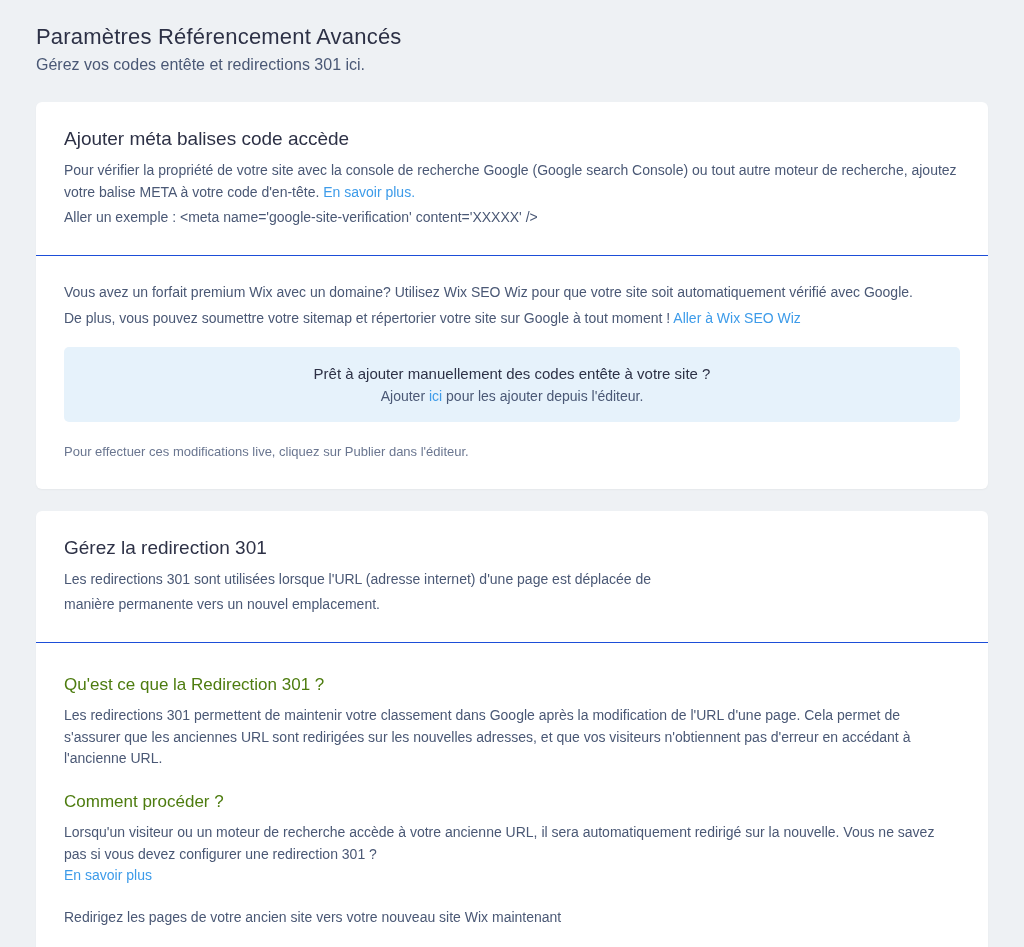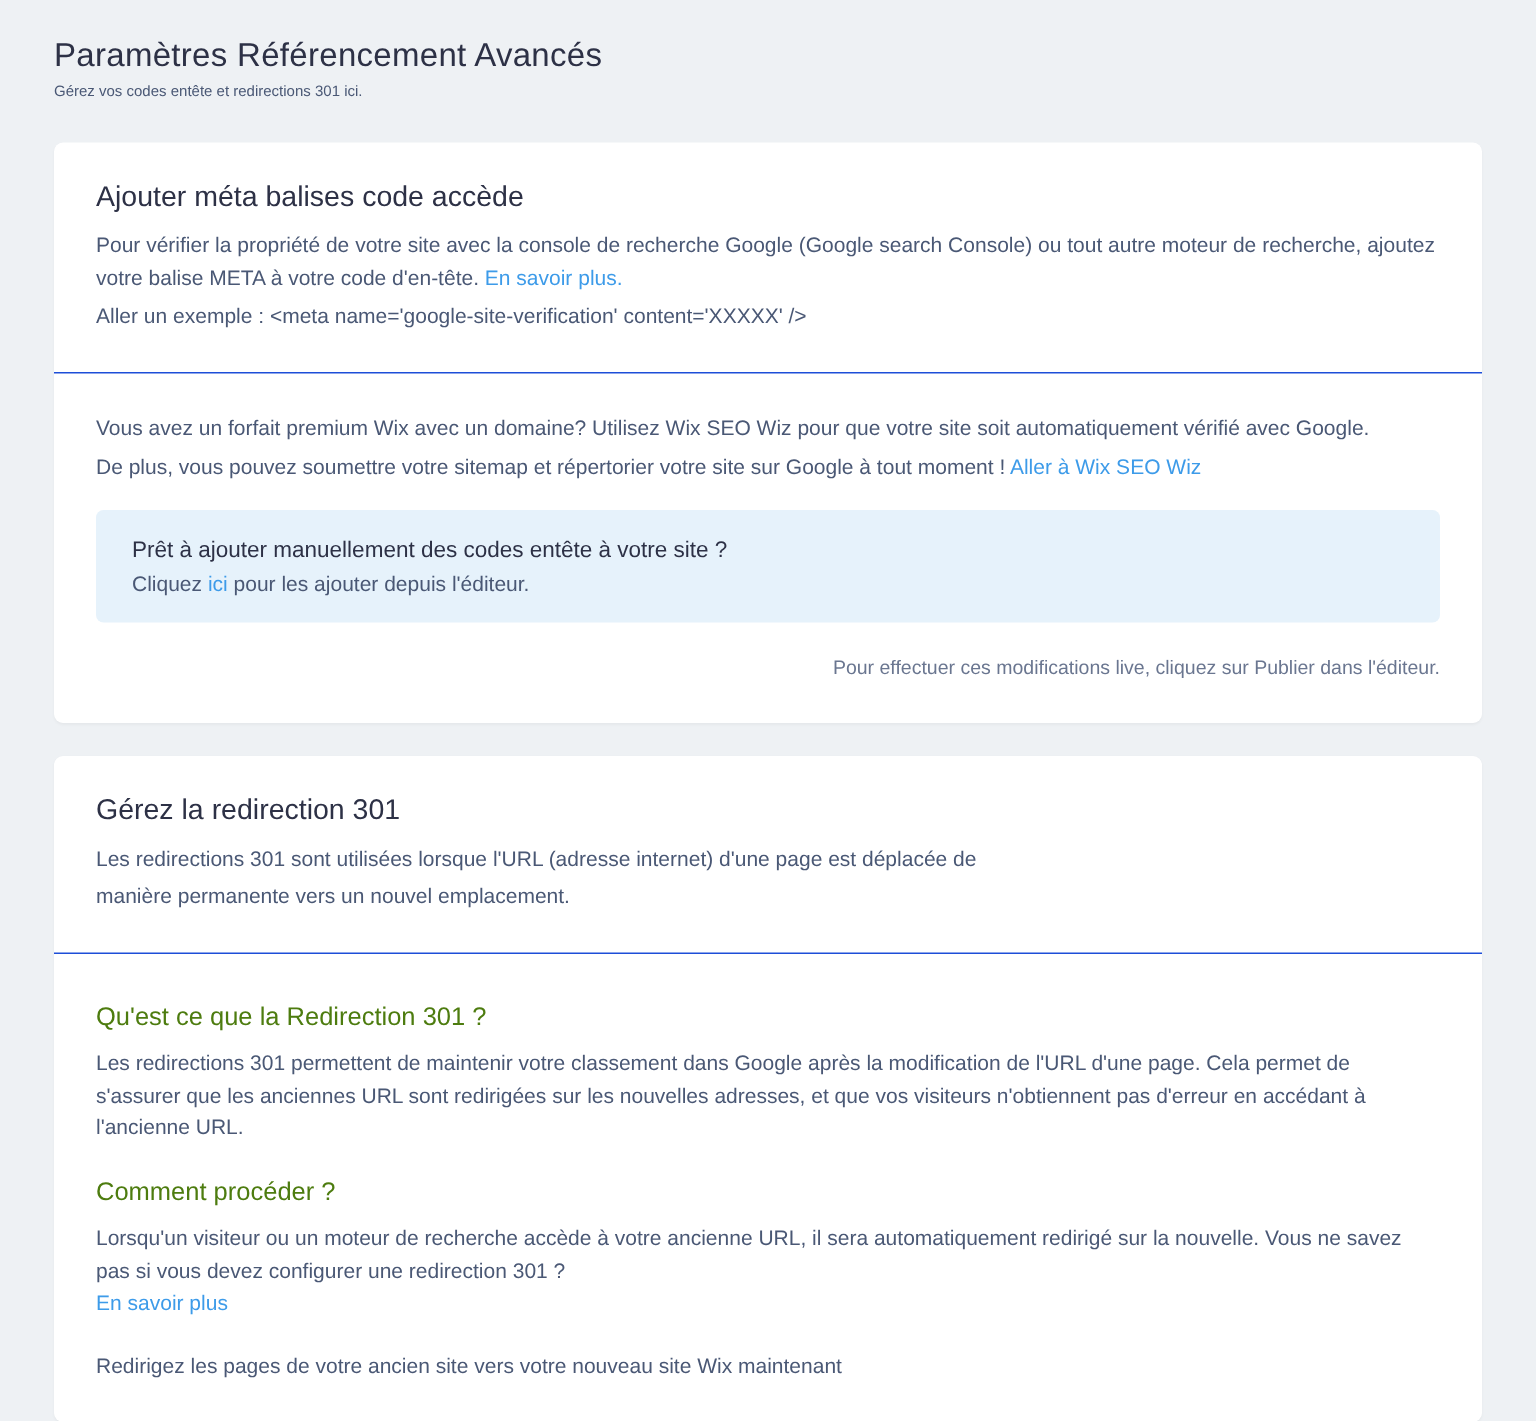--- a/index.html
+++ b/index.html
@@ -13,21 +13,21 @@
     padding: 24px 36px 36px 36px;
   }
   h1.page-title {
     font-size: 22px;
     font-weight: 500;
     color: #2d3146;
     letter-spacing: 0.2px;
     margin-bottom: 6px;
   }
   .page-subtitle {
-    font-size: 10px;
+    font-size: 16px;
     color: #4a5875;
     margin-bottom: 28px;
   }
   .card {
     background: #fff;
     border-radius: 6px;
     box-shadow: 0 1px 2px rgba(0,0,0,0.04);
     margin-bottom: 22px;
   }
   .card-block {
@@ -48,32 +48,33 @@
     color: #4d7c0f;
     margin-bottom: 10px;
     margin-top: 6px;
   }
   .text {
     color: #4a5875;
     line-height: 1.55;
     font-size: 14px;
   }
   .text + .text { margin-top: 4px; }
-  .text.small { font-size: 13px; color: #6a7690; text-align: right; }
+  .text.small { font-size: 13px; color: #6a7690; }
   a.link, span.link {
     color: #3d9be9;
     text-decoration: none;
     cursor: pointer;
   }
   .info-banner {
     background: #e6f2fb;
     border-radius: 5px;
     padding: 18px 24px;
     margin-top: 18px;
     margin-bottom: 20px;
+    text-align: center;
   }
   .info-banner .q {
     color: #2d3146;
     font-size: 15px;
     margin-bottom: 6px;
   }
   .info-banner .a {
     color: #4a5875;
     font-size: 14px;
   }
@@ -111,21 +112,21 @@
 
   <div class="card-block">
     <p class="text">Vous avez un forfait premium Wix avec un domaine? Utilisez Wix SEO Wiz pour que votre site soit automatiquement vérifié avec Google.</p>
     <p class="text">
       <span>De plus, vous pouvez soumettre votre sitemap et répertorier votre site sur Google à tout moment ! </span><a class="link">Aller à Wix SEO Wiz</a>
     </p>
 
     <div class="info-banner">
       <div class="q">Prêt à ajouter manuellement des codes entête à votre site ?</div>
       <div class="a">
-        <span>Cliquez </span><a class="link">ici</a><span> pour les ajouter depuis l'éditeur.</span>
+        <span>Ajouter </span><a class="link">ici</a><span> pour les ajouter depuis l'éditeur.</span>
       </div>
     </div>
 
     <p class="text small">Pour effectuer ces modifications live, cliquez sur Publier dans l'éditeur.</p>
   </div>
 </div>
 
 <div class="card">
   <div class="card-block">
     <div class="card-heading">Gérez la redirection 301</div>

